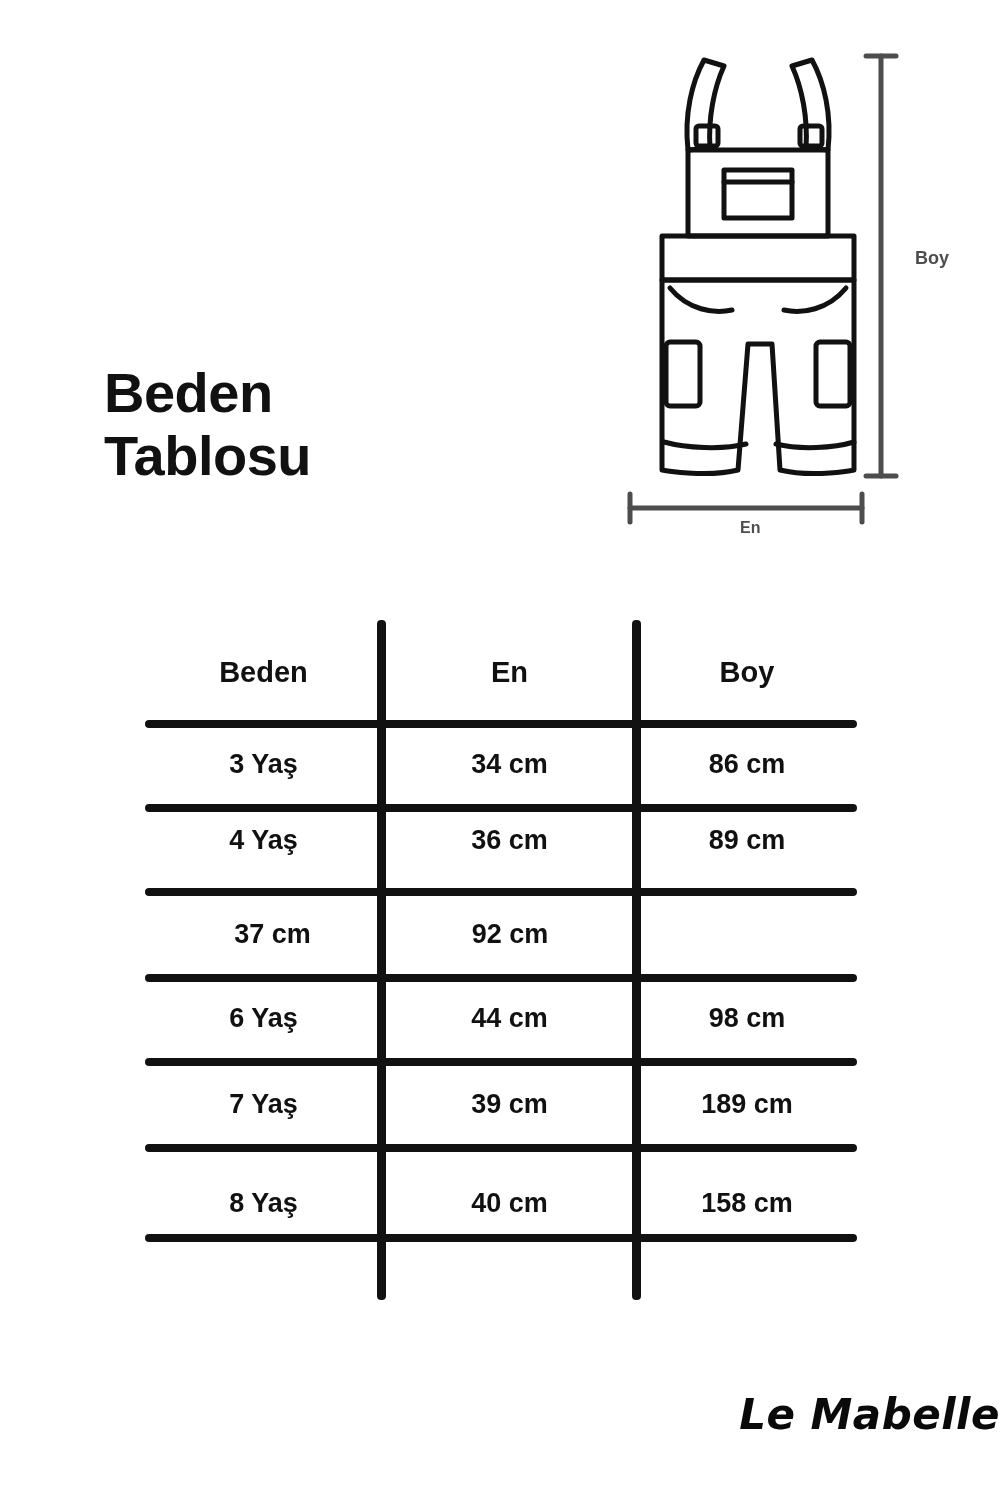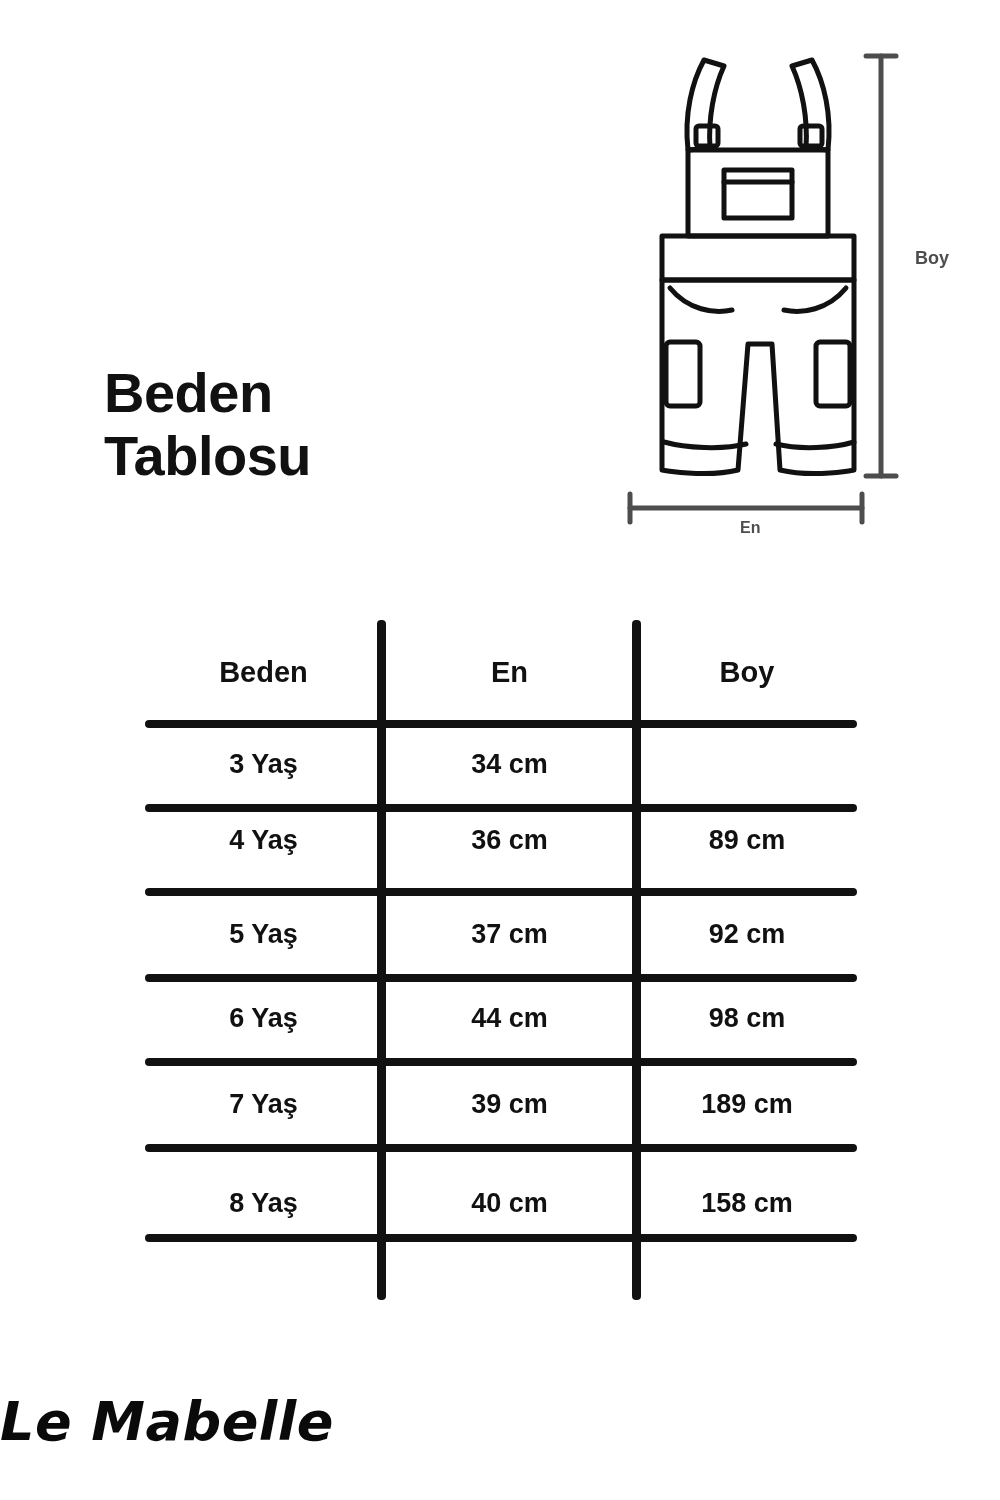--- a/index.html
+++ b/index.html
@@ -102,23 +102,23 @@
 
   .head .cell { font-size: 29px; }
   .body-row .cell { font-size: 27px; }
 
   
   .logo {
     position: absolute;
     left: 0;
     top: 1390px;
     width: 1000px;
-    text-align: left;
+    text-align: right;
     font-family: "DejaVu Sans", sans-serif;
-    font-size: 54px;
+    font-size: 42px;
     font-weight: 700;
     font-style: italic;
     letter-spacing: 0.5px;
     color: #0a0a0a;
   }
 </style>
 </head>
 <body>
 
 <div class="page">
@@ -185,28 +185,28 @@
     <div class="hline" style="top:184px;"></div>
     <div class="hline" style="top:268px;"></div>
     <div class="hline" style="top:354px;"></div>
     <div class="hline" style="top:438px;"></div>
     <div class="hline" style="top:524px;"></div>
     <div class="hline" style="top:614px;"></div>
 
     <div class="row body-row" style="top:110px; height:68px;">
       <div class="cell c1">3 Yaş</div>
       <div class="cell c2">34 cm</div>
+      <div class="cell c3">86 cm</div>
     </div>
     <div class="row body-row" style="top:186px; height:68px;">
       <div class="cell c1">4 Yaş</div>
       <div class="cell c2">36 cm</div>
       <div class="cell c3">89 cm</div>
     </div>
     <div class="row body-row" style="top:280px; height:68px;">
-      <div class="cell c1">5 Yaş</div>
       <div class="cell c2">37 cm</div>
       <div class="cell c3">92 cm</div>
     </div>
     <div class="row body-row" style="top:364px; height:68px;">
       <div class="cell c1">6 Yaş</div>
       <div class="cell c2">44 cm</div>
       <div class="cell c3">98 cm</div>
     </div>
     <div class="row body-row" style="top:450px; height:68px;">
       <div class="cell c1">7 Yaş</div>

